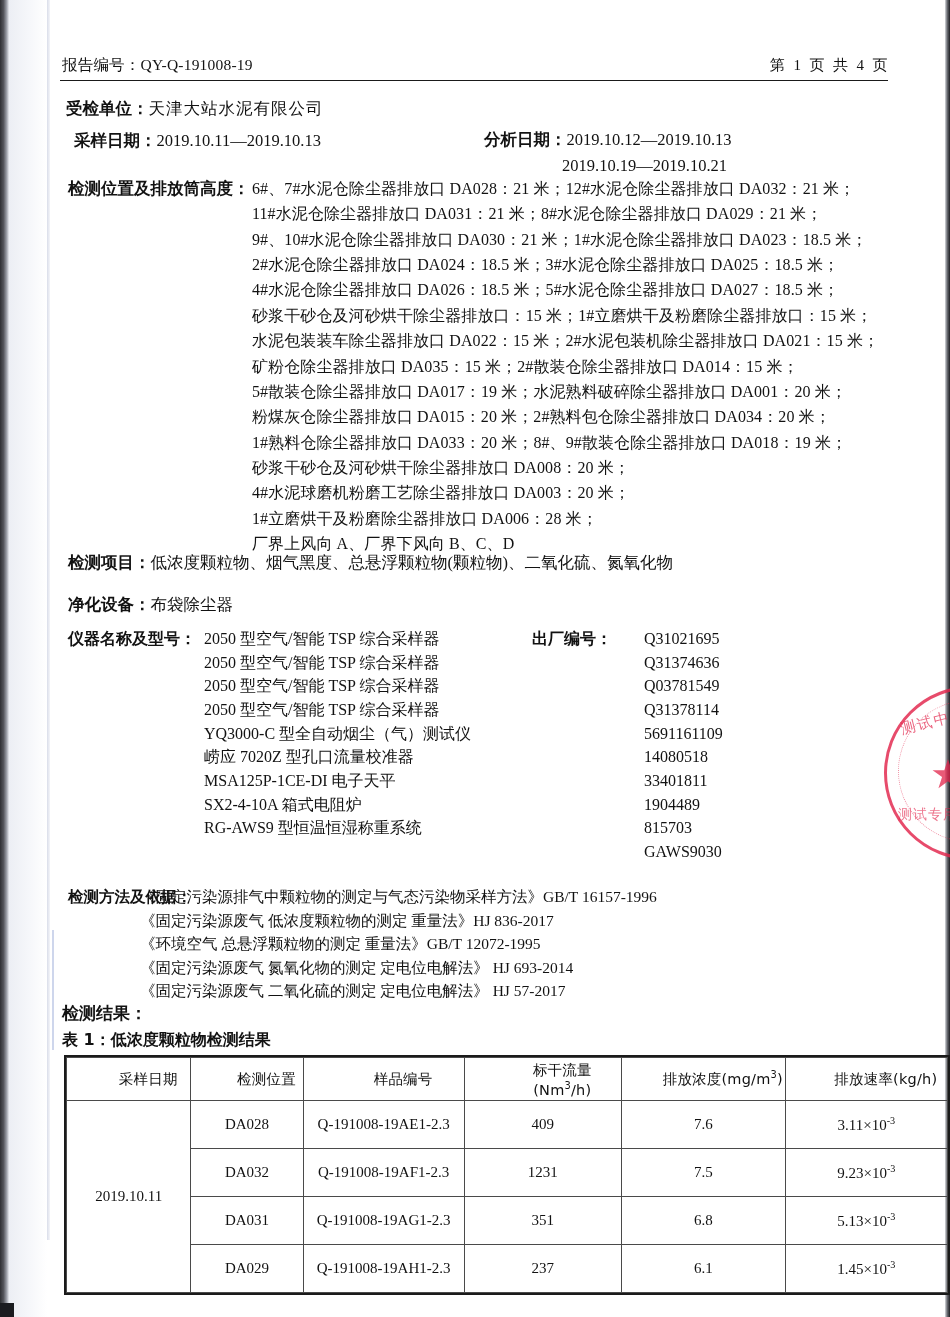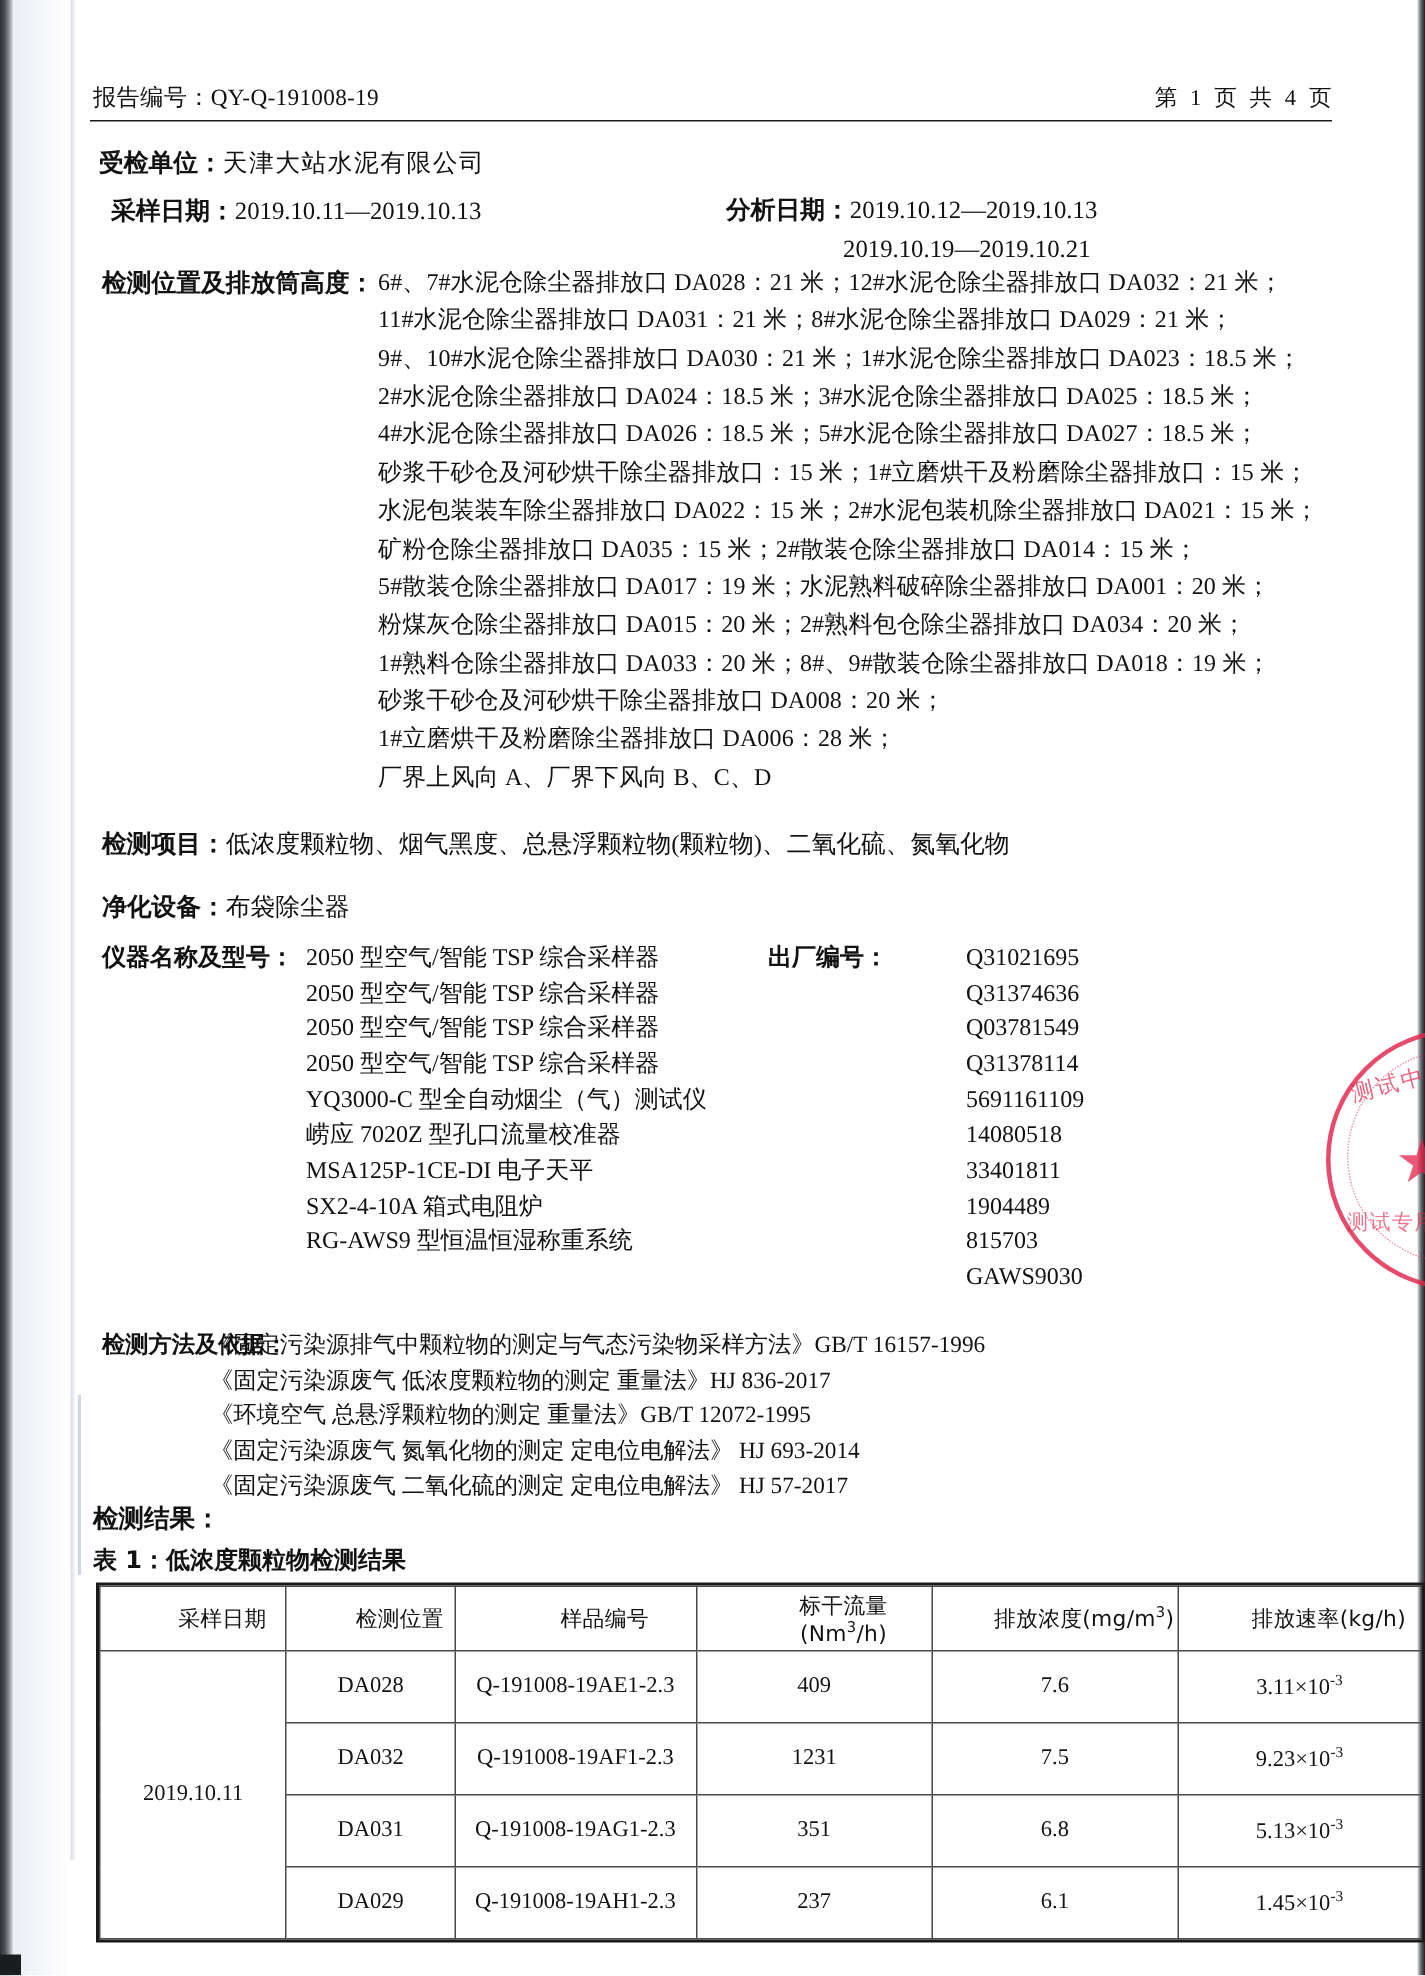--- a/index.html
+++ b/index.html
@@ -109,21 +109,21 @@
     line-height: 1.48;
   }
   .instr-head-label {
     position: absolute;
     top: 0; left: 0;
     font-weight: bold;
   }
   .sn-head-label {
     position: absolute;
     top: 0;
-    left: 444px;
+    left: 464px;
     font-weight: bold;
   }
   .instr-sn-col { position: absolute; left: 576px; top: 0; line-height: 1.48; }
 
   .f-method { top: 885px; left: 68px; width: 840px; font-size: 15.5px; }
   .method-lines {
     margin-left: 72px;
     line-height: 1.52;
   }
 
@@ -260,20 +260,21 @@
           <div>9#、10#水泥仓除尘器排放口 DA030：21 米；1#水泥仓除尘器排放口 DA023：18.5 米；</div>
           <div>2#水泥仓除尘器排放口 DA024：18.5 米；3#水泥仓除尘器排放口 DA025：18.5 米；</div>
           <div>4#水泥仓除尘器排放口 DA026：18.5 米；5#水泥仓除尘器排放口 DA027：18.5 米；</div>
           <div>砂浆干砂仓及河砂烘干除尘器排放口：15 米；1#立磨烘干及粉磨除尘器排放口：15 米；</div>
           <div>水泥包装装车除尘器排放口 DA022：15 米；2#水泥包装机除尘器排放口 DA021：15 米；</div>
           <div>矿粉仓除尘器排放口 DA035：15 米；2#散装仓除尘器排放口 DA014：15 米；</div>
           <div>5#散装仓除尘器排放口 DA017：19 米；水泥熟料破碎除尘器排放口 DA001：20 米；</div>
           <div>粉煤灰仓除尘器排放口 DA015：20 米；2#熟料包仓除尘器排放口 DA034：20 米；</div>
           <div>1#熟料仓除尘器排放口 DA033：20 米；8#、9#散装仓除尘器排放口 DA018：19 米；</div>
           <div>砂浆干砂仓及河砂烘干除尘器排放口 DA008：20 米；</div>
+          <div>4#水泥球磨机粉磨工艺除尘器排放口 DA003：20 米；</div>
           <div>1#立磨烘干及粉磨除尘器排放口 DA006：28 米；</div>
           <div>厂界上风向 A、厂界下风向 B、C、D</div>
         </div>
     </div>
 
     <div class="field f-items">
       <span class="lbl">检测项目：</span><span>低浓度颗粒物、烟气黑度、总悬浮颗粒物(颗粒物)、二氧化硫、氮氧化物</span>
     </div>
 
     <div class="field f-equip-clean">

